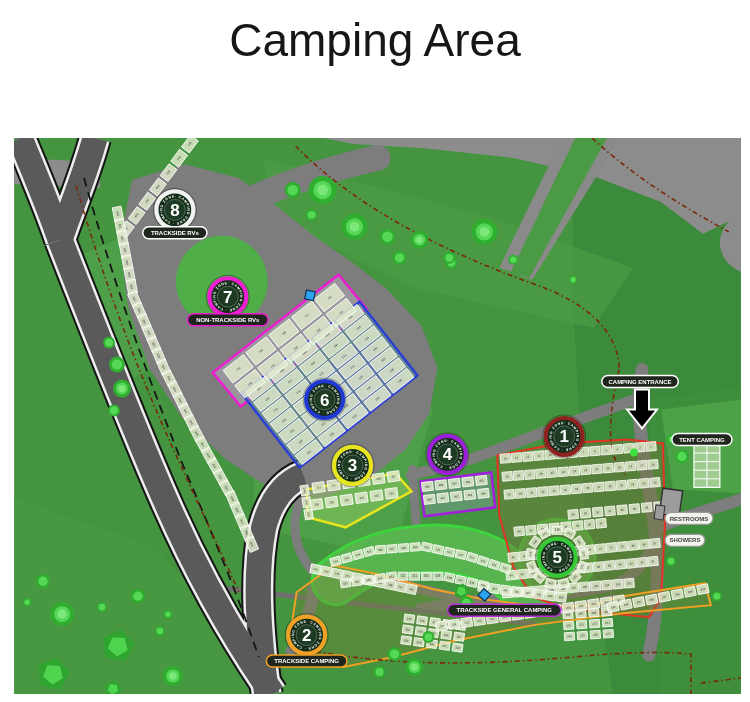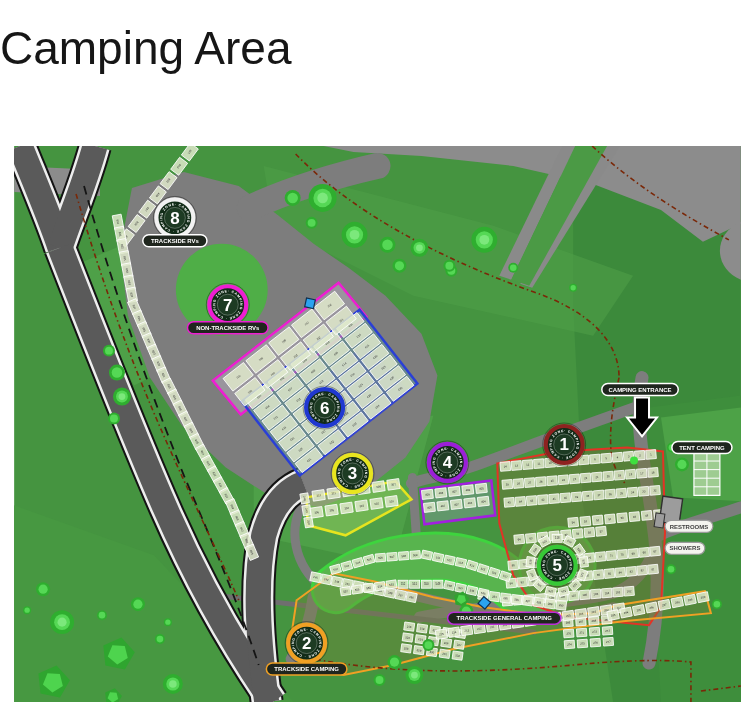--- a/index.html
+++ b/index.html
@@ -1,18 +1,18 @@
 <!DOCTYPE html>
 <html><head>
 <meta charset="utf-8">
 <style>
   html,body{margin:0;padding:0;background:#ffffff;}
   body{width:750px;height:702px;overflow:hidden;font-family:"Liberation Sans",sans-serif;}
   h1{font-family:"Liberation Sans",sans-serif;font-weight:400;font-size:46px;line-height:53px;
-     margin:22px 0 0 0;color:#161616;}
+     text-align:center;margin:14px 0 0 0;color:#161616;}
   .map-wrap{margin:71px 0 0 14px;width:727px;height:556px;}
   #map{display:block;font-family:"Liberation Sans",sans-serif;}
 </style>
 </head>
 <body>
 
 <h1>Camping Area</h1>
 
 <div class="map-wrap">
 <svg id="map" viewBox="0 0 728 557" width="727" height="556">

